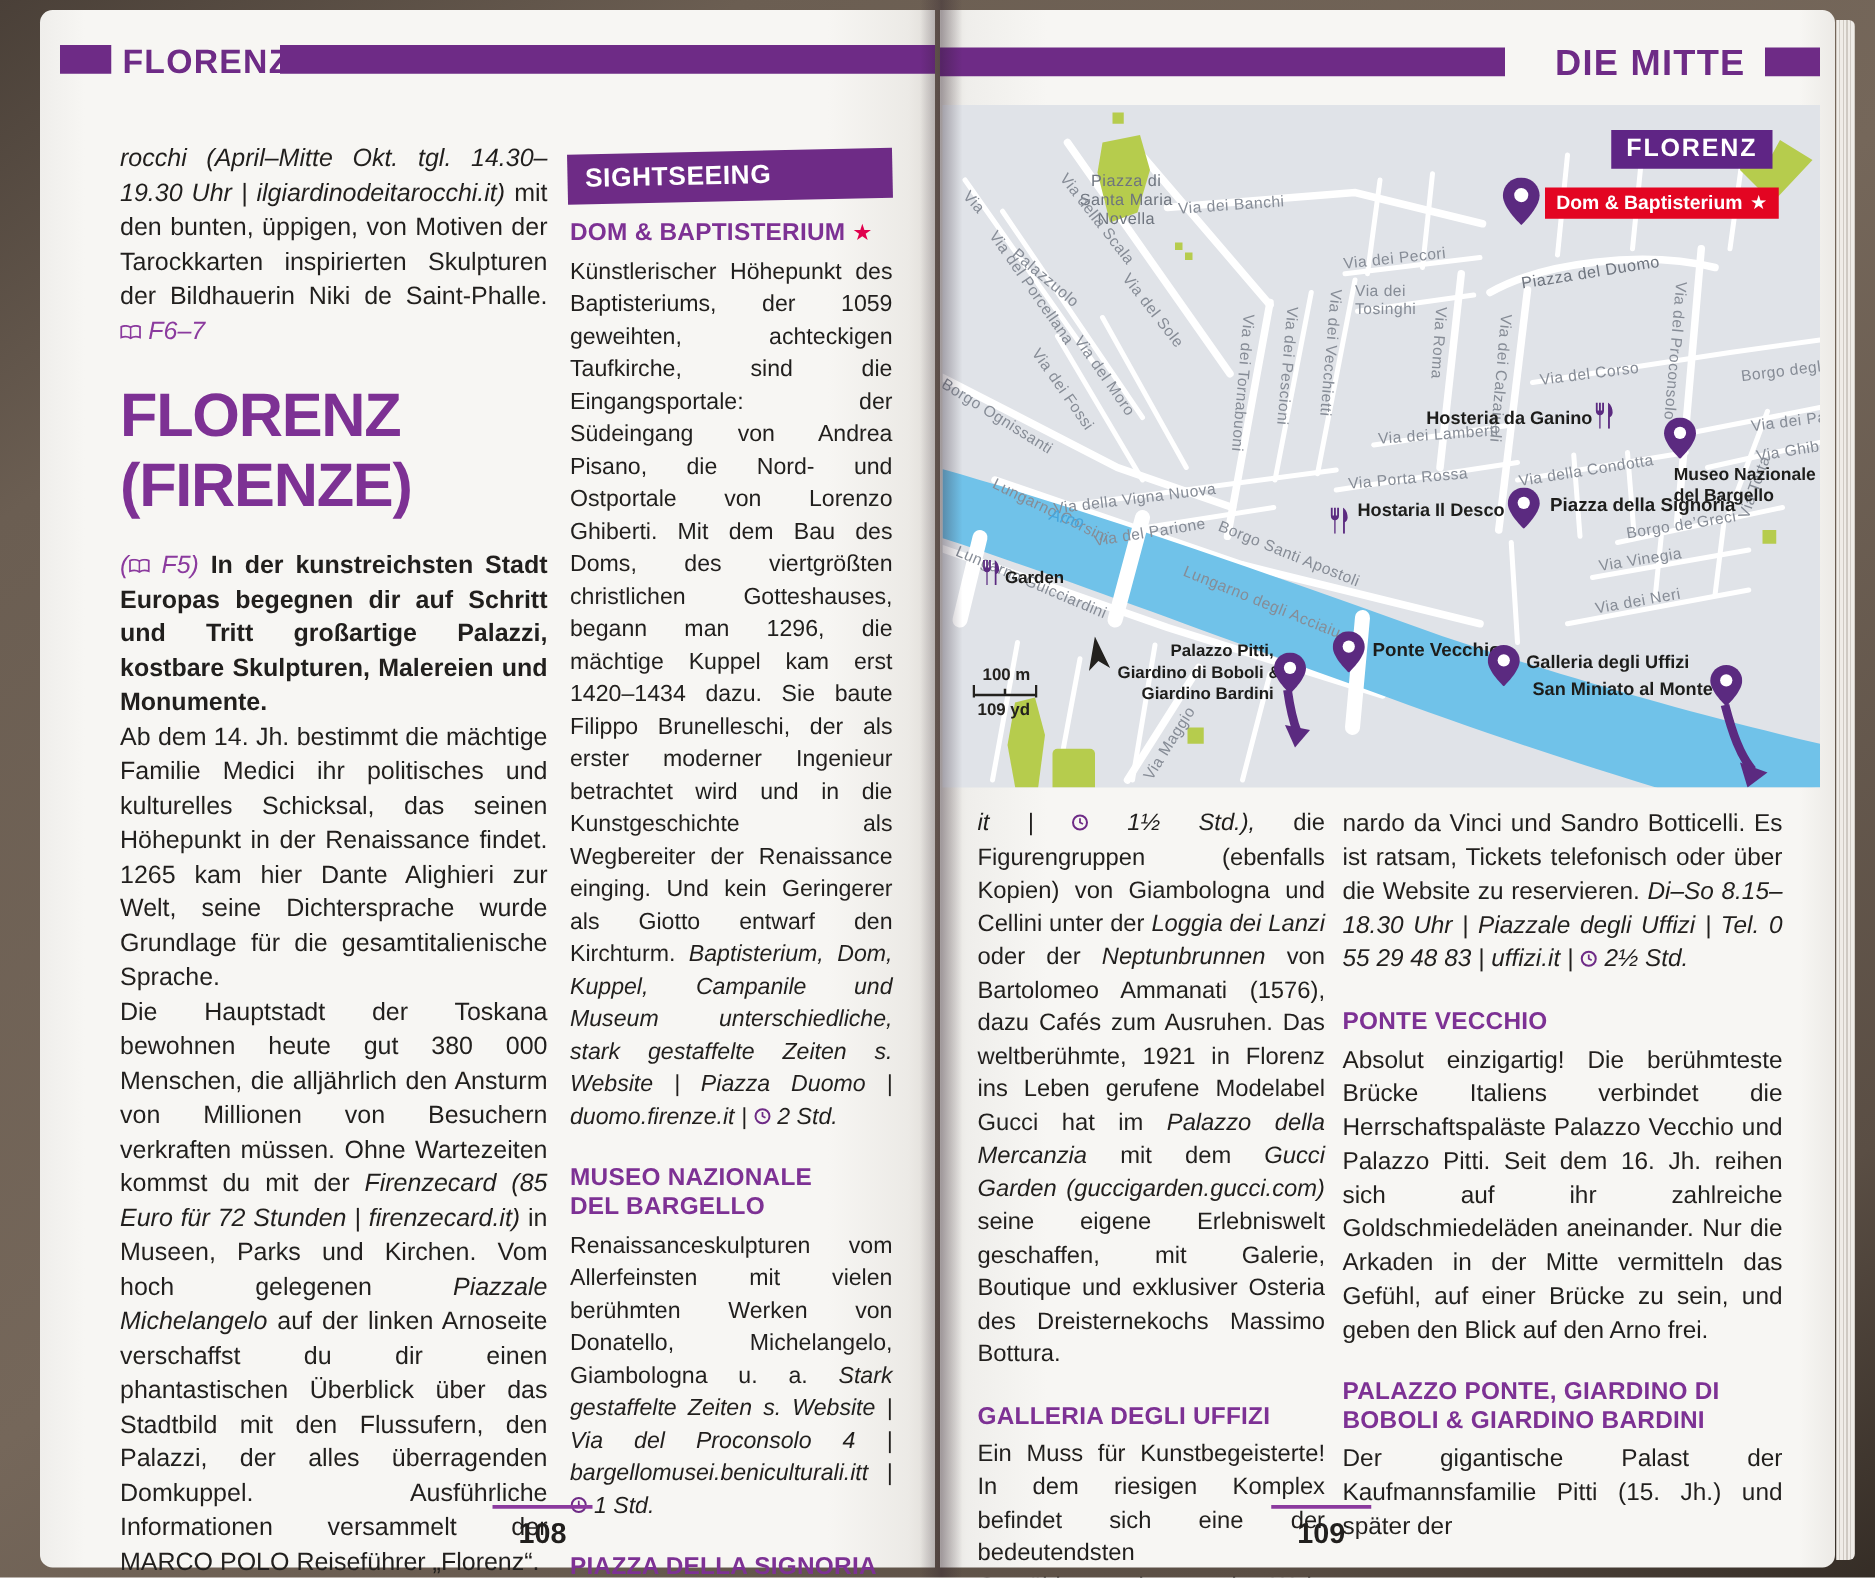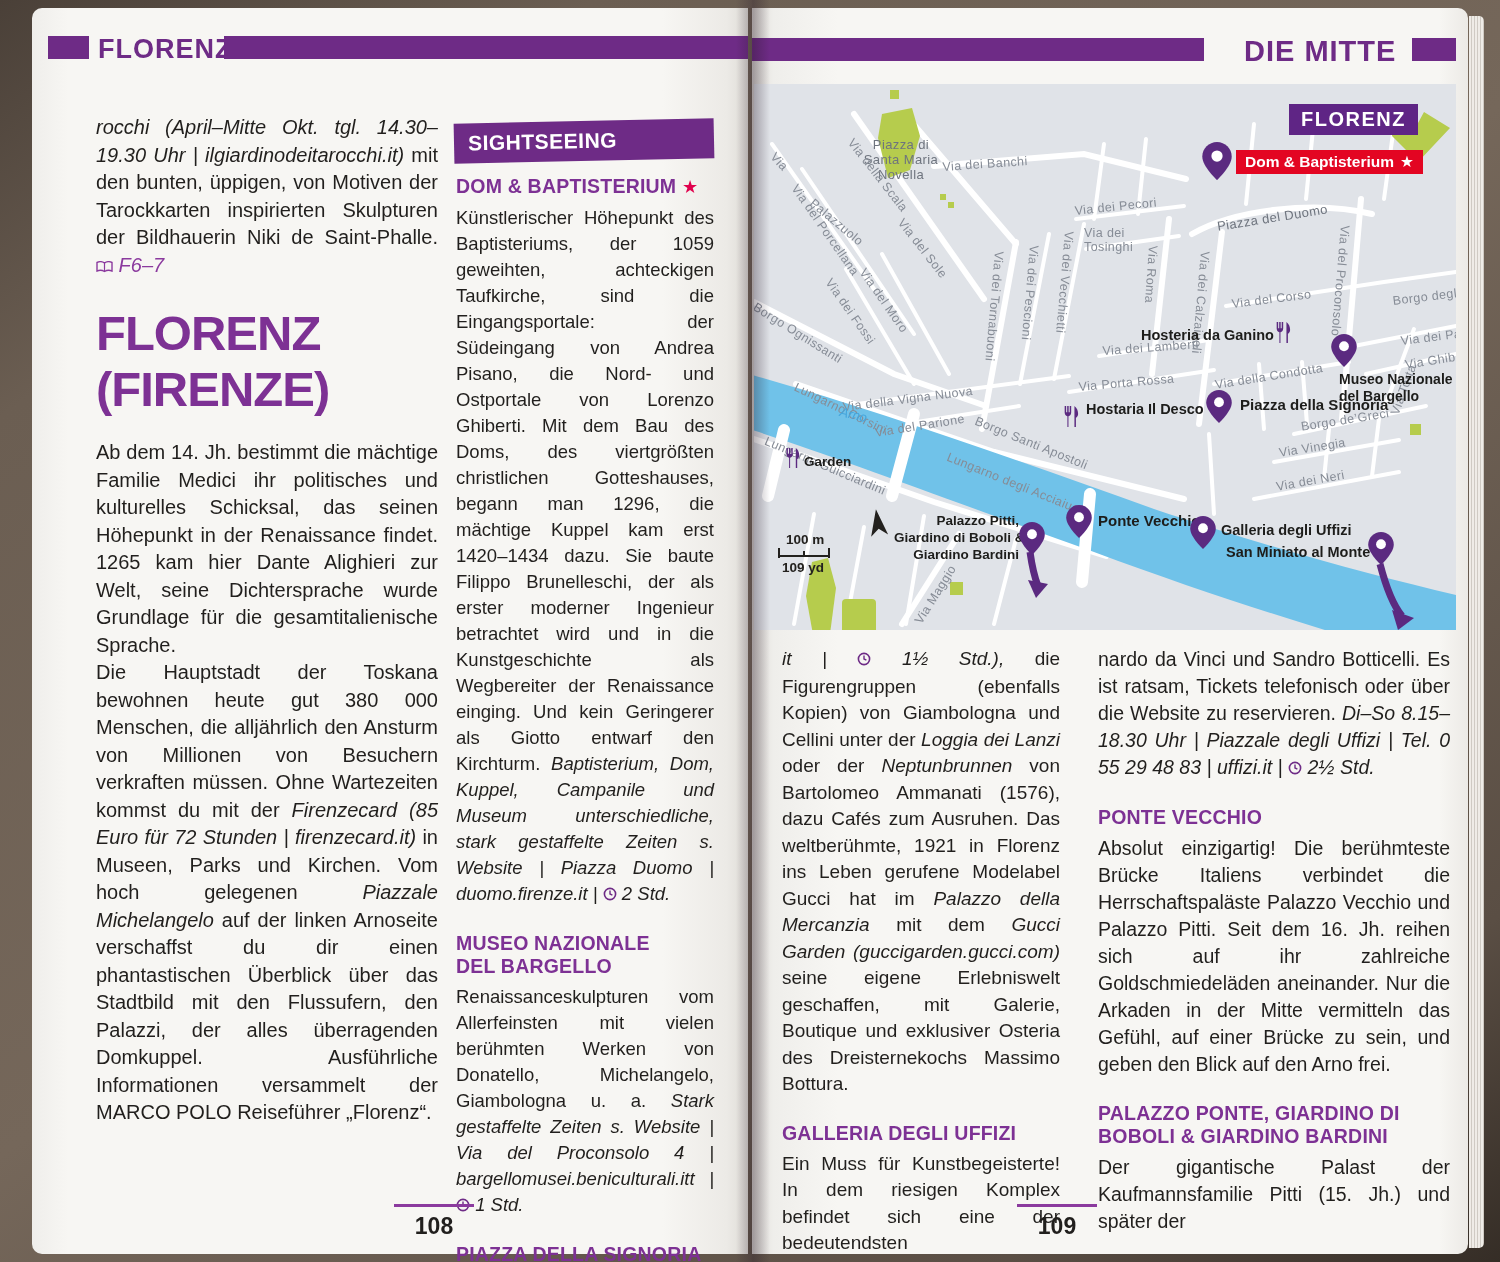--- a/index.html
+++ b/index.html
@@ -64,20 +64,24 @@
   <div class="hdr-block" style="left:16px;top:28px;width:41px;"></div>
   <div class="hdr-title" style="left:66px;top:26px;">FLORENZ</div>
   <div class="hdr-bar" style="left:192px;top:28px;right:0;"></div>
 
   <div class="col c1">
     <p class="just"><span class="i">rocchi (April–Mitte Okt. tgl. 14.30–19.30 Uhr | ilgiardinodeitarocchi.it) </span><span>mit den bunten, üppigen, von Motiven der Tarockkarten inspirierten Skulpturen der Bildhauerin Niki de Saint-Phalle. </span><span class="mapref"><svg width="17" height="12" viewBox="0 0 17 12" style="vertical-align:-1px">
             <path d="M1 1.5C3.5.3 6 .4 8.5 1.8 11 .4 13.5.3 16 1.5V10c-2.5-1-5-1-7.5.5C6 9 3.5 9 1 10z" fill="none" stroke="#8b3a9e" stroke-width="1.4"></path>
             <path d="M8.5 1.8V10.5" stroke="#8b3a9e" stroke-width="1.2"></path>
           </svg> <span>F6–7</span></span></p>
     <h1 class="big-title"><span>FLORENZ</span><br><span>(FIRENZE)</span></h1>
+    <p class="just"><span class="mapref"><span>(</span><svg width="17" height="12" viewBox="0 0 17 12" style="vertical-align:-1px">
+            <path d="M1 1.5C3.5.3 6 .4 8.5 1.8 11 .4 13.5.3 16 1.5V10c-2.5-1-5-1-7.5.5C6 9 3.5 9 1 10z" fill="none" stroke="#8b3a9e" stroke-width="1.4"></path>
+            <path d="M8.5 1.8V10.5" stroke="#8b3a9e" stroke-width="1.2"></path>
+          </svg> <span>F5)</span></span><span class="lead"> In der kunstreichsten Stadt Europas begegnen dir auf Schritt und Tritt großartige Palazzi, kostbare Skulpturen, Malereien und Monumente.</span></p>
     <p class="just">Ab dem 14. Jh. bestimmt die mächtige Familie Medici ihr politisches und kulturelles Schicksal, das seinen Höhepunkt in der Renaissance findet. 1265 kam hier Dante Alighieri zur Welt, seine Dichtersprache wurde Grundlage für die gesamtitalienische Sprache.</p>
     <p class="just"><span>Die Hauptstadt der Toskana bewohnen heute gut 380 000 Menschen, die alljährlich den Ansturm von Millionen von Besuchern verkraften müssen. Ohne Wartezeiten kommst du mit der </span><span class="i">Firenzecard (85 Euro für 72 Stunden | firenzecard.it)</span><span> in Museen, Parks und Kirchen. Vom hoch gelegenen </span><span class="i">Piazzale Michelangelo</span><span> auf der linken Arnoseite verschaffst du dir einen phantastischen Überblick über das Stadtbild mit den Flussufern, den Palazzi, der alles überragenden Domkuppel. Ausführliche Informationen versammelt der MARCO POLO Reiseführer „Florenz“.</span></p>
   </div>
 
   <div class="col c2">
     <div class="banner">SIGHTSEEING</div>
     <div class="shead" style="margin-top:10px"><span>DOM &amp; BAPTISTERIUM</span> <span class="star">★</span></div>
     <p class="just"><span>Künstlerischer Höhepunkt des Baptisteriums, der 1059 geweihten, achteckigen Taufkirche, sind die Eingangsportale: der Südeingang von Andrea Pisano, die Nord- und Ostportale von Lorenzo Ghiberti. Mit dem Bau des Doms, des viertgrößten christlichen Gotteshauses, begann man 1296, die mächtige Kuppel kam erst 1420–1434 dazu. Sie baute Filippo Brunelleschi, der als erster moderner Ingenieur betrachtet wird und in die Kunstgeschichte als Wegbereiter der Renaissance einging. Und kein Geringerer als Giotto entwarf den Kirchturm. </span><span class="i">Baptisterium, Dom, Kuppel, Campanile und Museum unterschiedliche, stark gestaffelte Zeiten s. Website | Piazza Duomo | duomo.firenze.it | </span><span class="clock"><svg width="14" height="14" viewBox="0 0 14 14">
             <circle cx="7" cy="7" r="5.6" fill="none" stroke="#6e2b86" stroke-width="1.6"></circle>
             <path d="M7 3.6V7l2.4 1.2" stroke="#6e2b86" stroke-width="1.4" fill="none"></path>
@@ -306,21 +310,21 @@
 
   <div class="col" style="left:30px;top:638px;width:278px;font-size:19px;line-height:26.5px;">
     <p class="just"><span class="i">it | </span><span class="clock"><svg width="14" height="14" viewBox="0 0 14 14">
             <circle cx="7" cy="7" r="5.6" fill="none" stroke="#6e2b86" stroke-width="1.6"></circle>
             <path d="M7 3.6V7l2.4 1.2" stroke="#6e2b86" stroke-width="1.4" fill="none"></path>
           </svg></span> <span class="i">1½ Std.),</span><span> die Figurengruppen (ebenfalls Kopien) von Giambologna und Cellini unter der </span><span class="i">Loggia dei Lanzi</span><span> oder der </span><span class="i">Neptunbrunnen</span><span> von Bartolomeo Ammanati (1576), dazu Cafés zum Ausruhen. Das weltberühmte, 1921 in Florenz ins Leben gerufene Modelabel Gucci hat im </span><span class="i">Palazzo della Mercanzia</span><span> mit dem </span><span class="i">Gucci Garden (guccigarden.gucci.com)</span><span> seine eigene Erlebniswelt geschaffen, mit Galerie, Boutique und exklusiver Osteria des Dreisternekochs Massimo Bottura.</span></p>
     <div class="shead">GALLERIA DEGLI UFFIZI</div>
     <p class="just">Ein Muss für Kunstbegeisterte! In dem riesigen Komplex befindet sich eine der bedeutendsten Gemäldesammlungen der Welt, mit Spitzenwerken der europäischen Malerei vom 13. bis 18. Jh., darunter Meisterwerke von Leo-</p>
   </div>
 
-  <div class="col" style="left:322px;top:638px;width:352px;font-size:19.5px;line-height:27px;margin-left:24px;">
+  <div class="col" style="left:322px;top:638px;width:352px;font-size:19.5px;line-height:27px;">
     <p class="just"><span>nardo da Vinci und Sandro Botticelli. Es ist ratsam, Tickets telefonisch oder über die Website zu reservieren. </span><span class="i">Di–So 8.15–18.30 Uhr | Piazzale degli Uffizi | Tel. 0 55 29 48 83 | uffizi.it | </span><span class="clock"><svg width="14" height="14" viewBox="0 0 14 14">
             <circle cx="7" cy="7" r="5.6" fill="none" stroke="#6e2b86" stroke-width="1.6"></circle>
             <path d="M7 3.6V7l2.4 1.2" stroke="#6e2b86" stroke-width="1.4" fill="none"></path>
           </svg></span> <span class="i">2½ Std.</span></p>
     <div class="shead">PONTE VECCHIO</div>
     <p class="just">Absolut einzigartig! Die berühmteste Brücke Italiens verbindet die Herrschaftspaläste Palazzo Vecchio und Palazzo Pitti. Seit dem 16. Jh. reihen sich auf ihr zahlreiche Goldschmiedeläden aneinander. Nur die Arkaden in der Mitte vermitteln das Gefühl, auf einer Brücke zu sein, und geben den Blick auf den Arno frei.</p>
     <div class="shead"><span>PALAZZO PONTE, GIARDINO DI</span><br><span>BOBOLI &amp; GIARDINO BARDINI</span></div>
     <p class="just">Der gigantische Palast der Kaufmannsfamilie Pitti (15. Jh.) und später der</p>
   </div>
 

